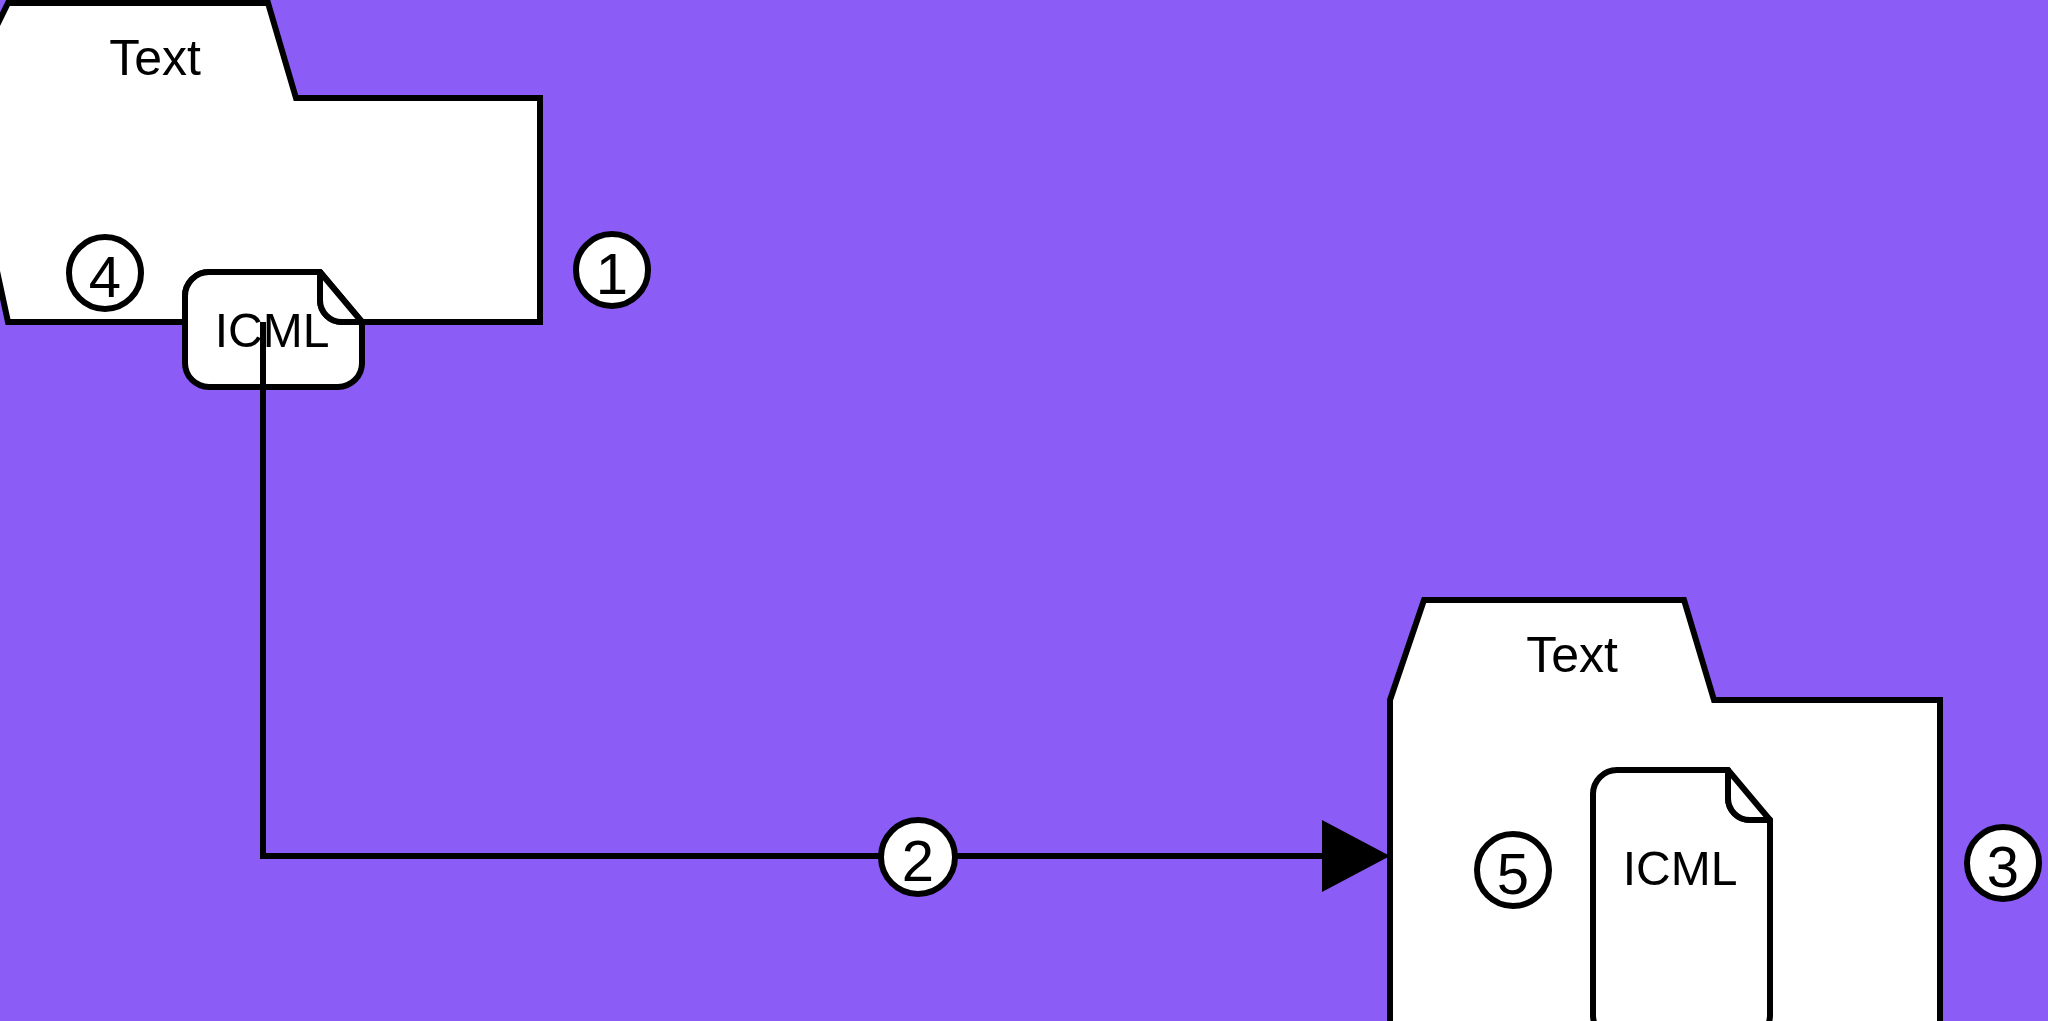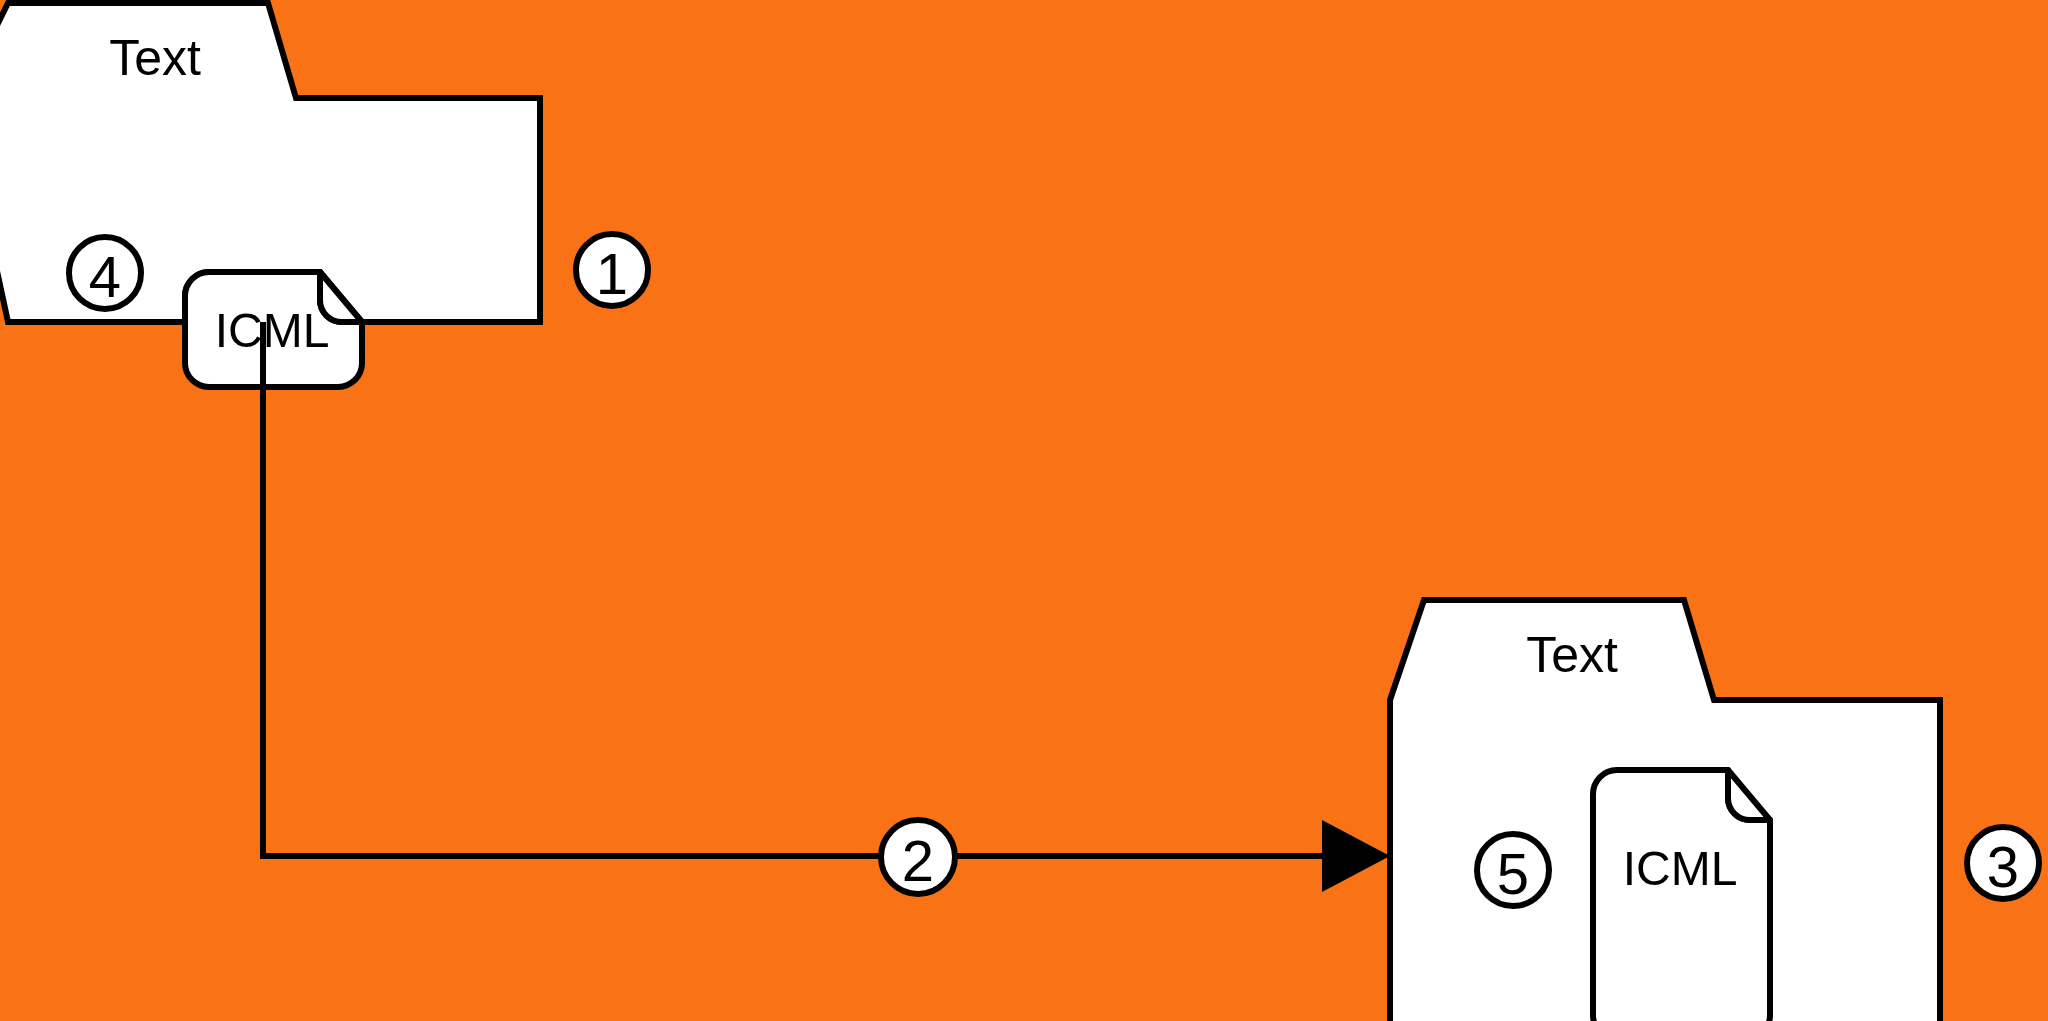--- a/index.html
+++ b/index.html
@@ -4,21 +4,21 @@
 <style>
   html, body {
     margin: 0;
     padding: 0;
     background: #ffffff;
   }
   #canvas-root {
     position: relative;
     width: 2048px;
     height: 1021px;
-    background: #f97316;
+    background: #8b5cf6;
     overflow: hidden;
     font-family: "Liberation Sans", sans-serif;
   }
   #diagram-svg {
     position: absolute;
     left: 0;
     top: 0;
     width: 2048px;
     height: 1021px;
     display: block;

